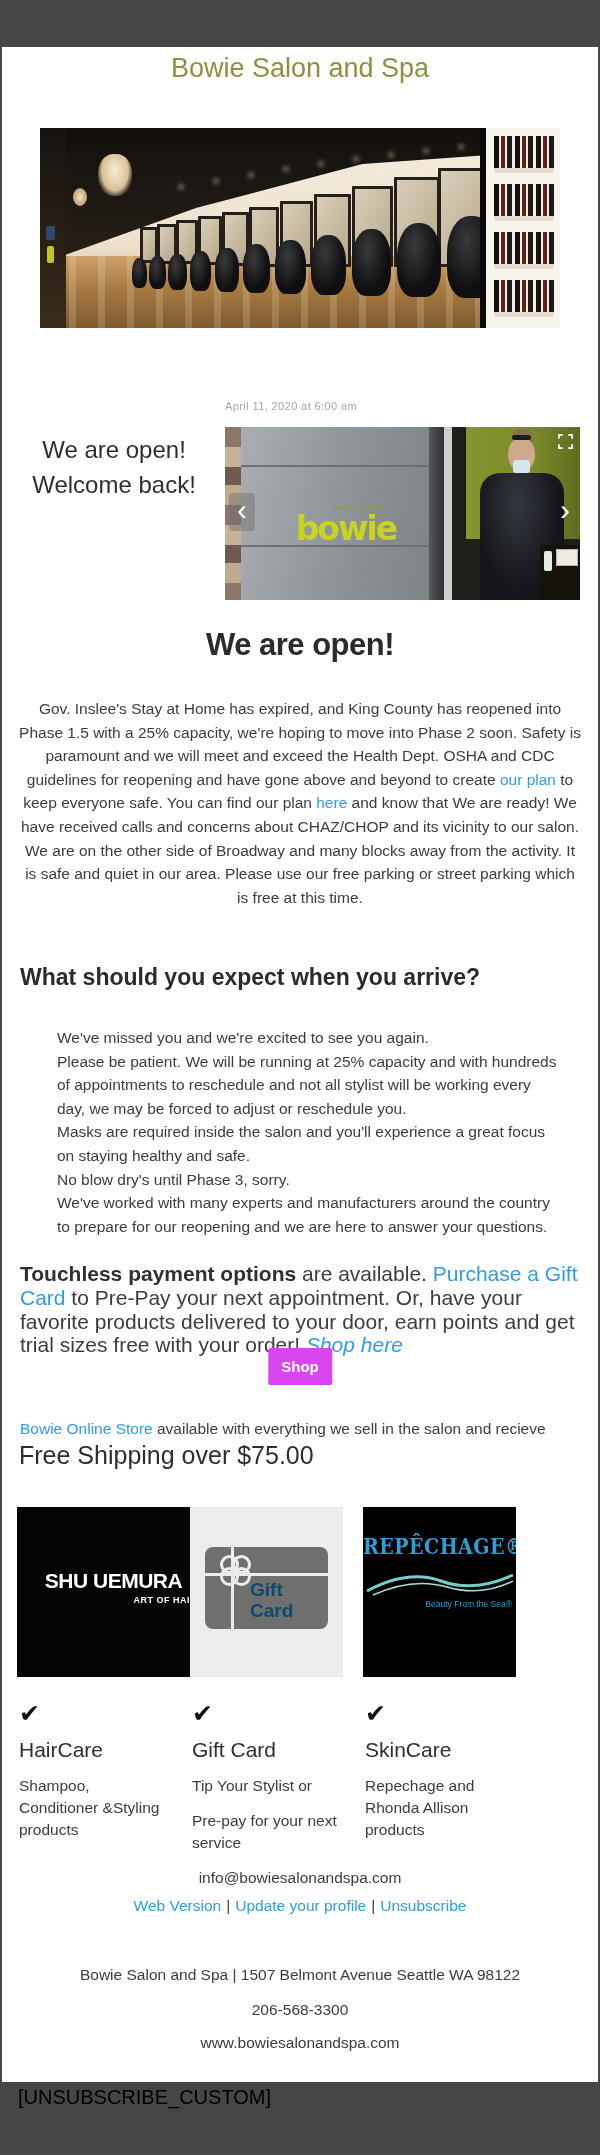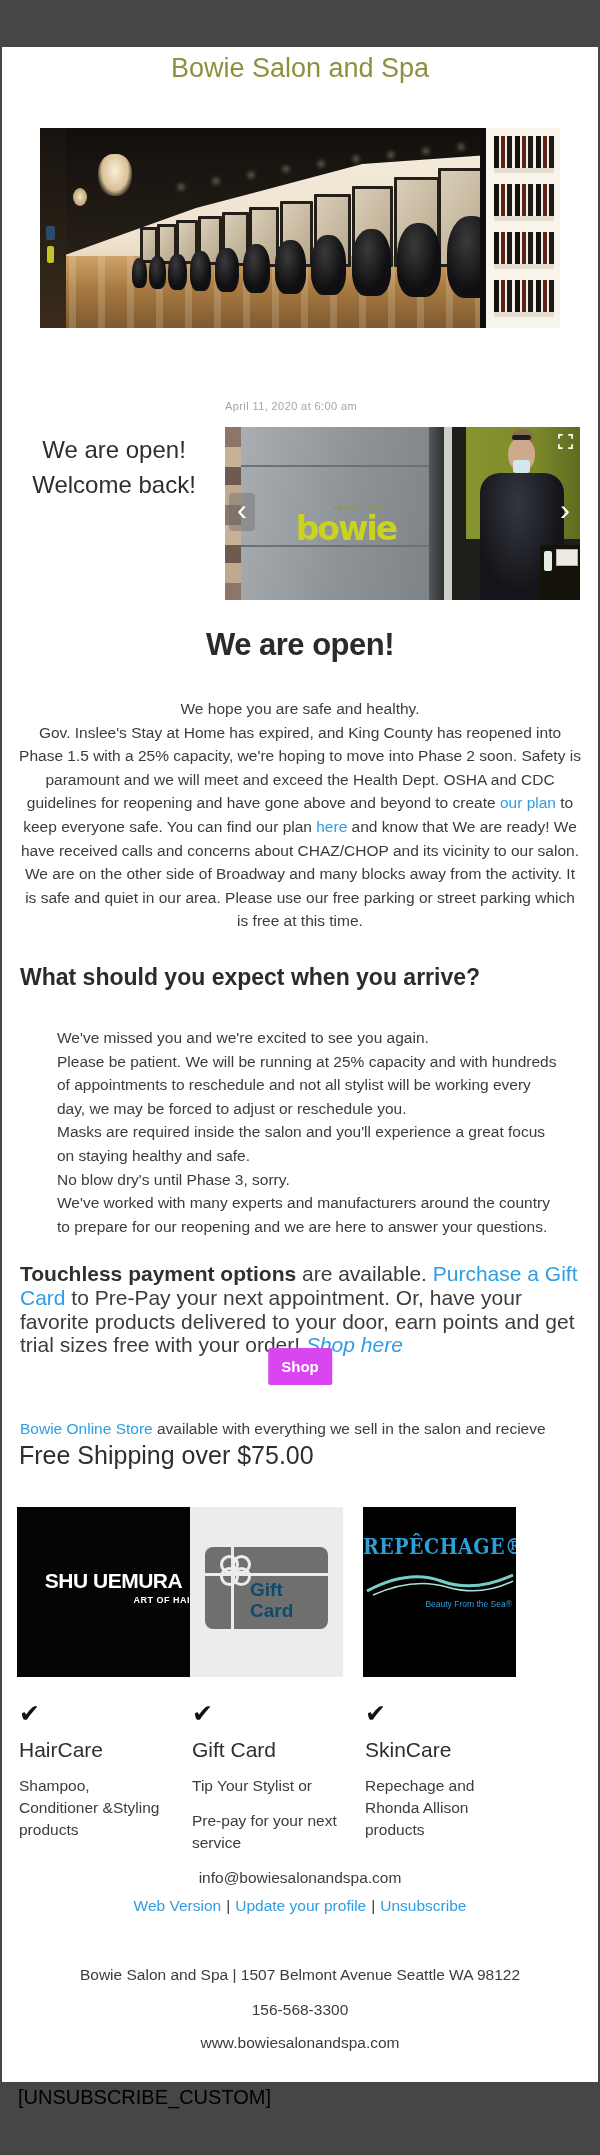--- a/index.html
+++ b/index.html
@@ -237,21 +237,20 @@
           <path d="M15 11 V15 H11"></path>
           <path d="M5 15 H1 V11"></path>
       </g>
     </svg>
   </div>
 </div>
 
 <div class="open-heading">We are open!</div>
 
 <div class="intro">
-  <div>We hope you are safe and healthy.</div>
   <div><span>Gov. Inslee's Stay at Home has expired, and King County has reopened into Phase 1.5 with a 25% capacity, we're hoping to move into Phase 2 soon. Safety is paramount and we will meet and exceed the Health Dept. OSHA and CDC guidelines for reopening and have gone above and beyond to create </span><a class="link">our plan</a><span> to keep everyone safe. You can find our plan </span><a class="link">here</a><span> and know that We are ready! We have received calls and concerns about CHAZ/CHOP and its vicinity to our salon. We are on the other side of Broadway and many blocks away from the activity. It is safe and quiet in our area. Please use our free parking or street parking which is free at this time.</span></div>
 </div>
 
 <div class="expect-heading">What should you expect when you arrive?</div>
 
 <div class="expect-list">
   <p>We've missed you and we're excited to see you again.</p>
   <p>Please be patient. We will be running at 25% capacity and with hundreds of appointments to reschedule and not all stylist will be working every day, we may be forced to adjust or reschedule you.</p>
   <p>Masks are required inside the salon and you'll experience a great focus on staying healthy and safe.</p>
   <p>No blow dry's until Phase 3, sorry.</p>
@@ -312,16 +311,16 @@
     <div class="prod-title">SkinCare</div>
     <p class="prod-desc">Repechage and Rhonda Allison products</p>
 
   </div>
 
 </div>
 
 <div class="f-line f-email">info@bowiesalonandspa.com</div>
 <div class="f-line f-links"><a class="link">Web Version</a><span class="sep">|</span><a class="link">Update your profile</a><span class="sep">|</span><a class="link">Unsubscribe</a></div>
 <div class="f-line f-address">Bowie Salon and Spa | 1507 Belmont Avenue Seattle WA 98122</div>
-<div class="f-line f-phone">156-568-3300</div>
+<div class="f-line f-phone">206-568-3300</div>
 <div class="f-line f-web">www.bowiesalonandspa.com</div>
 
 <div class="unsub">[UNSUBSCRIBE_CUSTOM]</div>
 
 </body></html>

